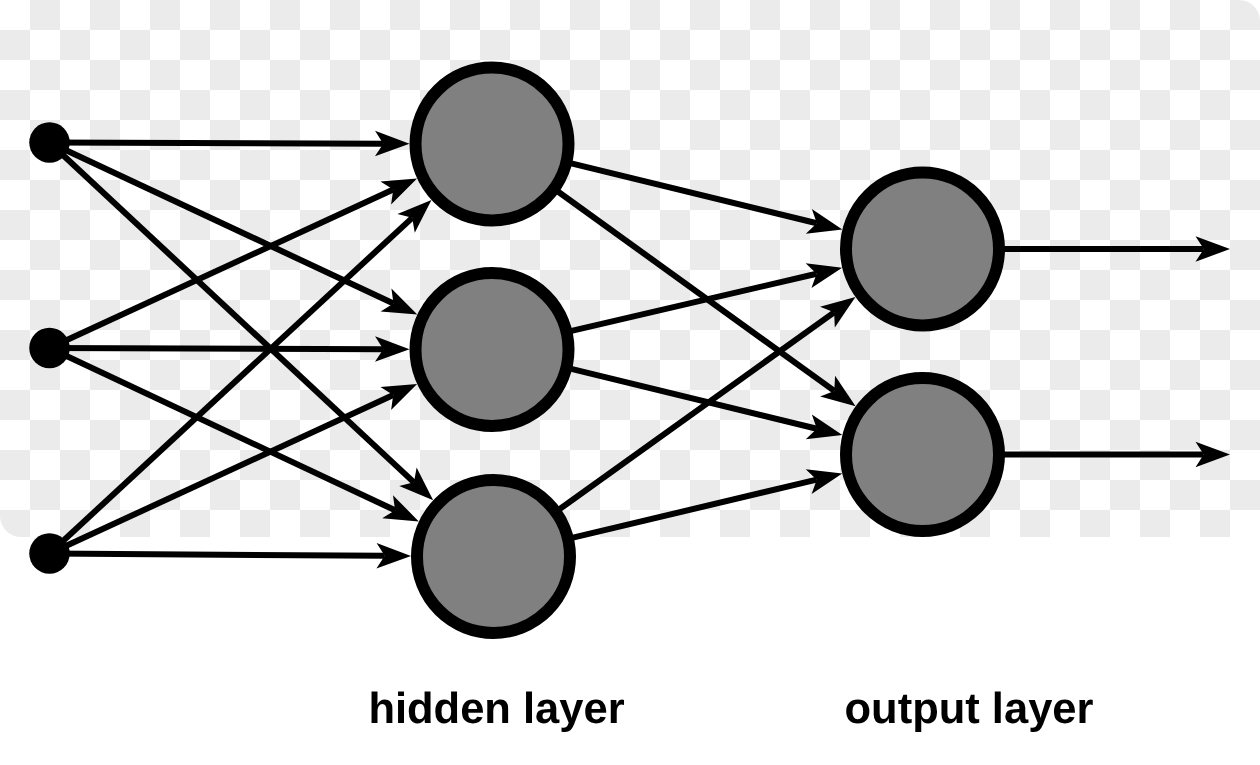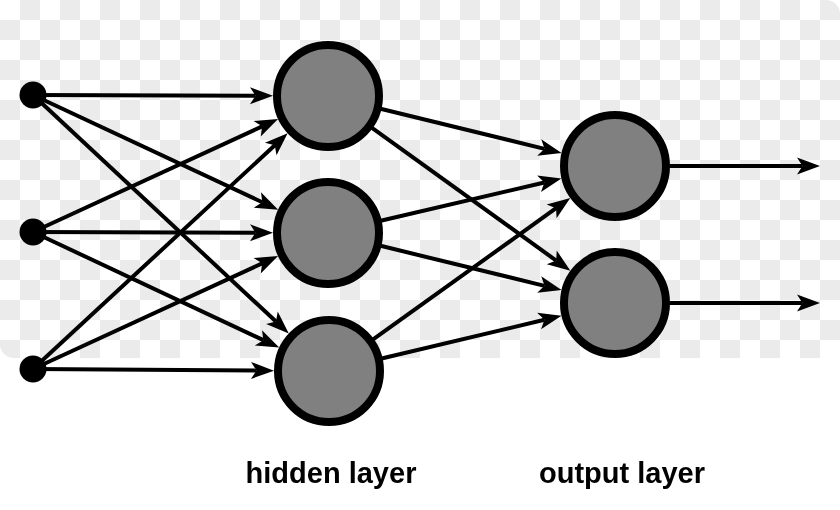--- a/index.html
+++ b/index.html
@@ -69,14 +69,14 @@
       <circle cx="33" cy="95" r="13.5" fill="#000000"></circle>
       <circle cx="33" cy="232" r="13.5" fill="#000000"></circle>
       <circle cx="33" cy="369" r="13.5" fill="#000000"></circle>
       <circle cx="328" cy="96" r="51" fill="#808080" stroke="#000000" stroke-width="8"></circle>
       <circle cx="328" cy="233" r="51" fill="#808080" stroke="#000000" stroke-width="8"></circle>
       <circle cx="329" cy="371" r="51" fill="#808080" stroke="#000000" stroke-width="8"></circle>
       <circle cx="615" cy="166" r="51" fill="#808080" stroke="#000000" stroke-width="8"></circle>
       <circle cx="615" cy="303" r="51" fill="#808080" stroke="#000000" stroke-width="8"></circle>
     </svg>
   <div class="layer-label" id="label-0" style="left: 331px; top: 459px;">hidden layer</div>
-  <div class="layer-label" id="label-1" style="left: 622px; top: 459px;">output layer</div>
+  <div class="layer-label" id="label-1" style="left: 646px; top: 459px;">output layer</div>
 </div>
 
 </body></html>

